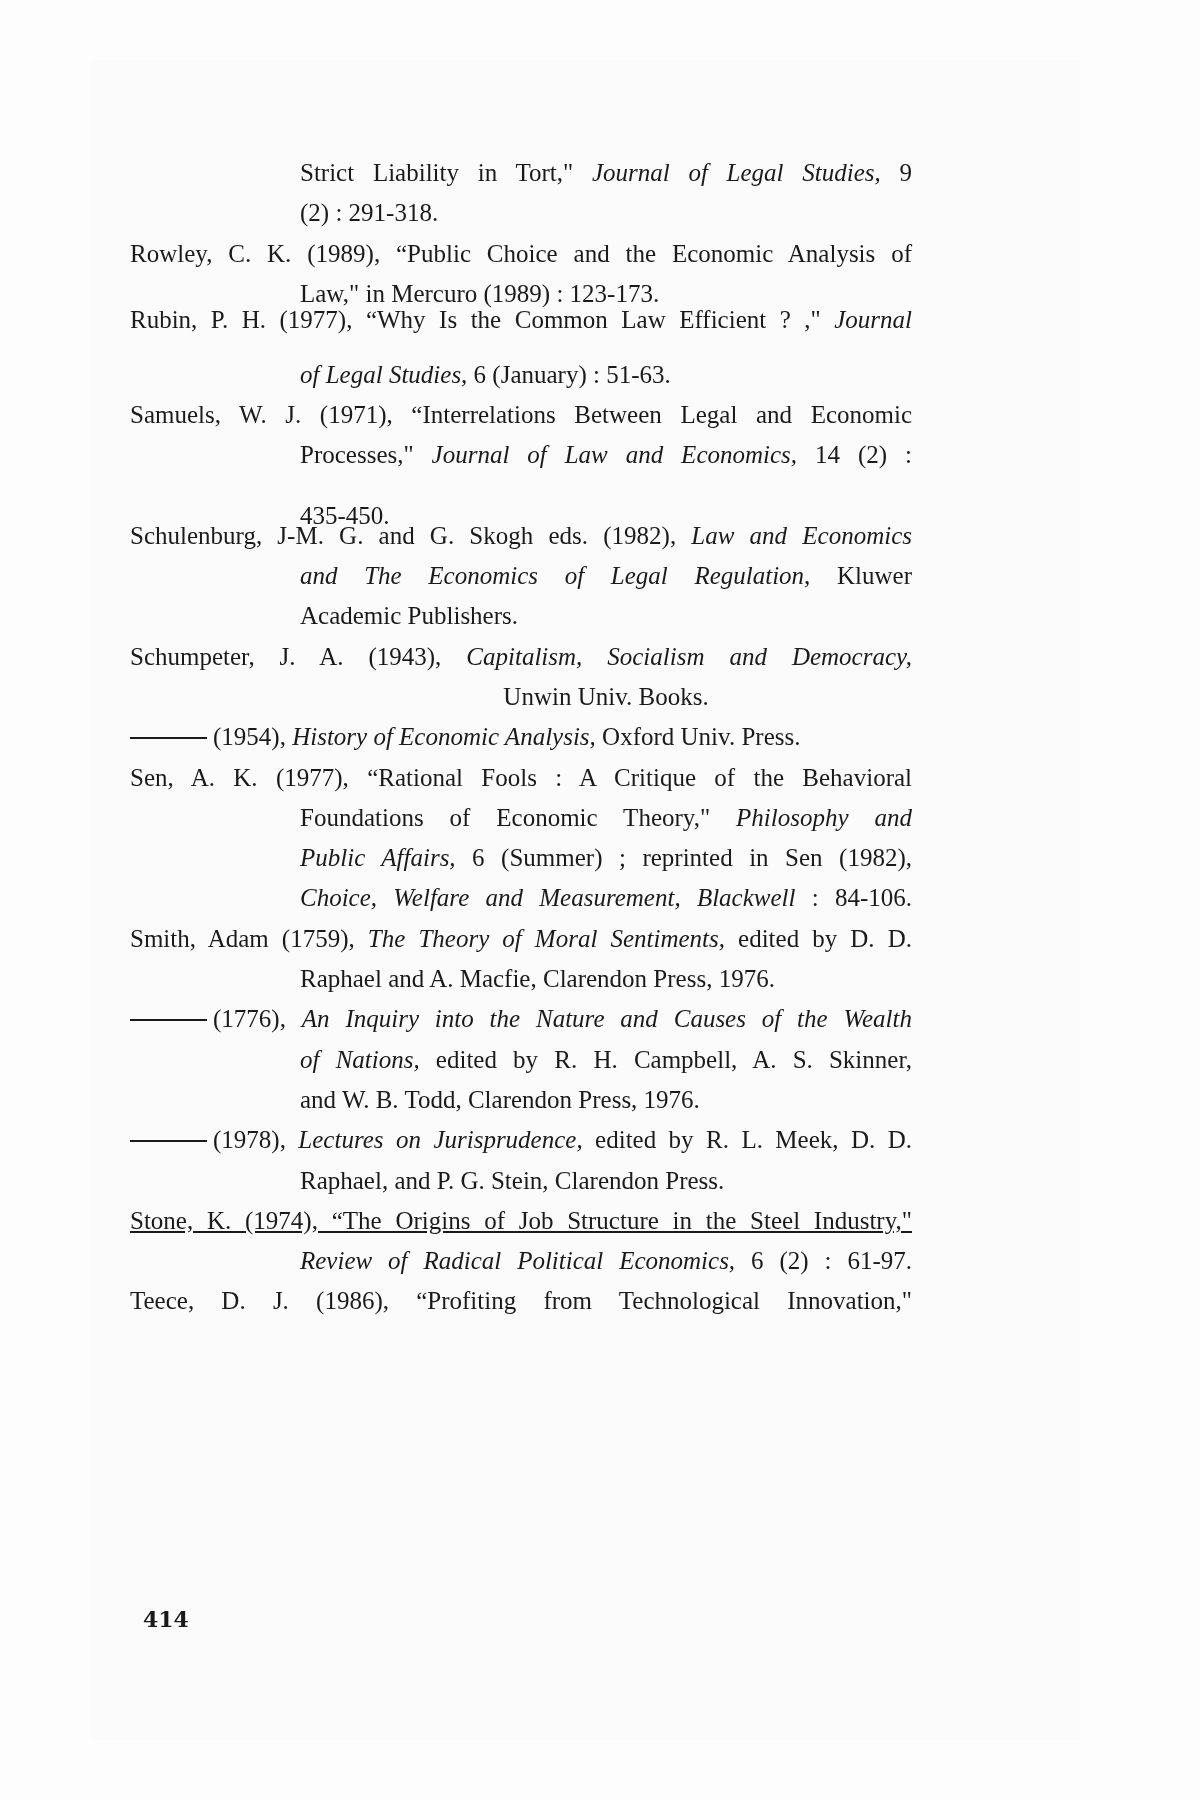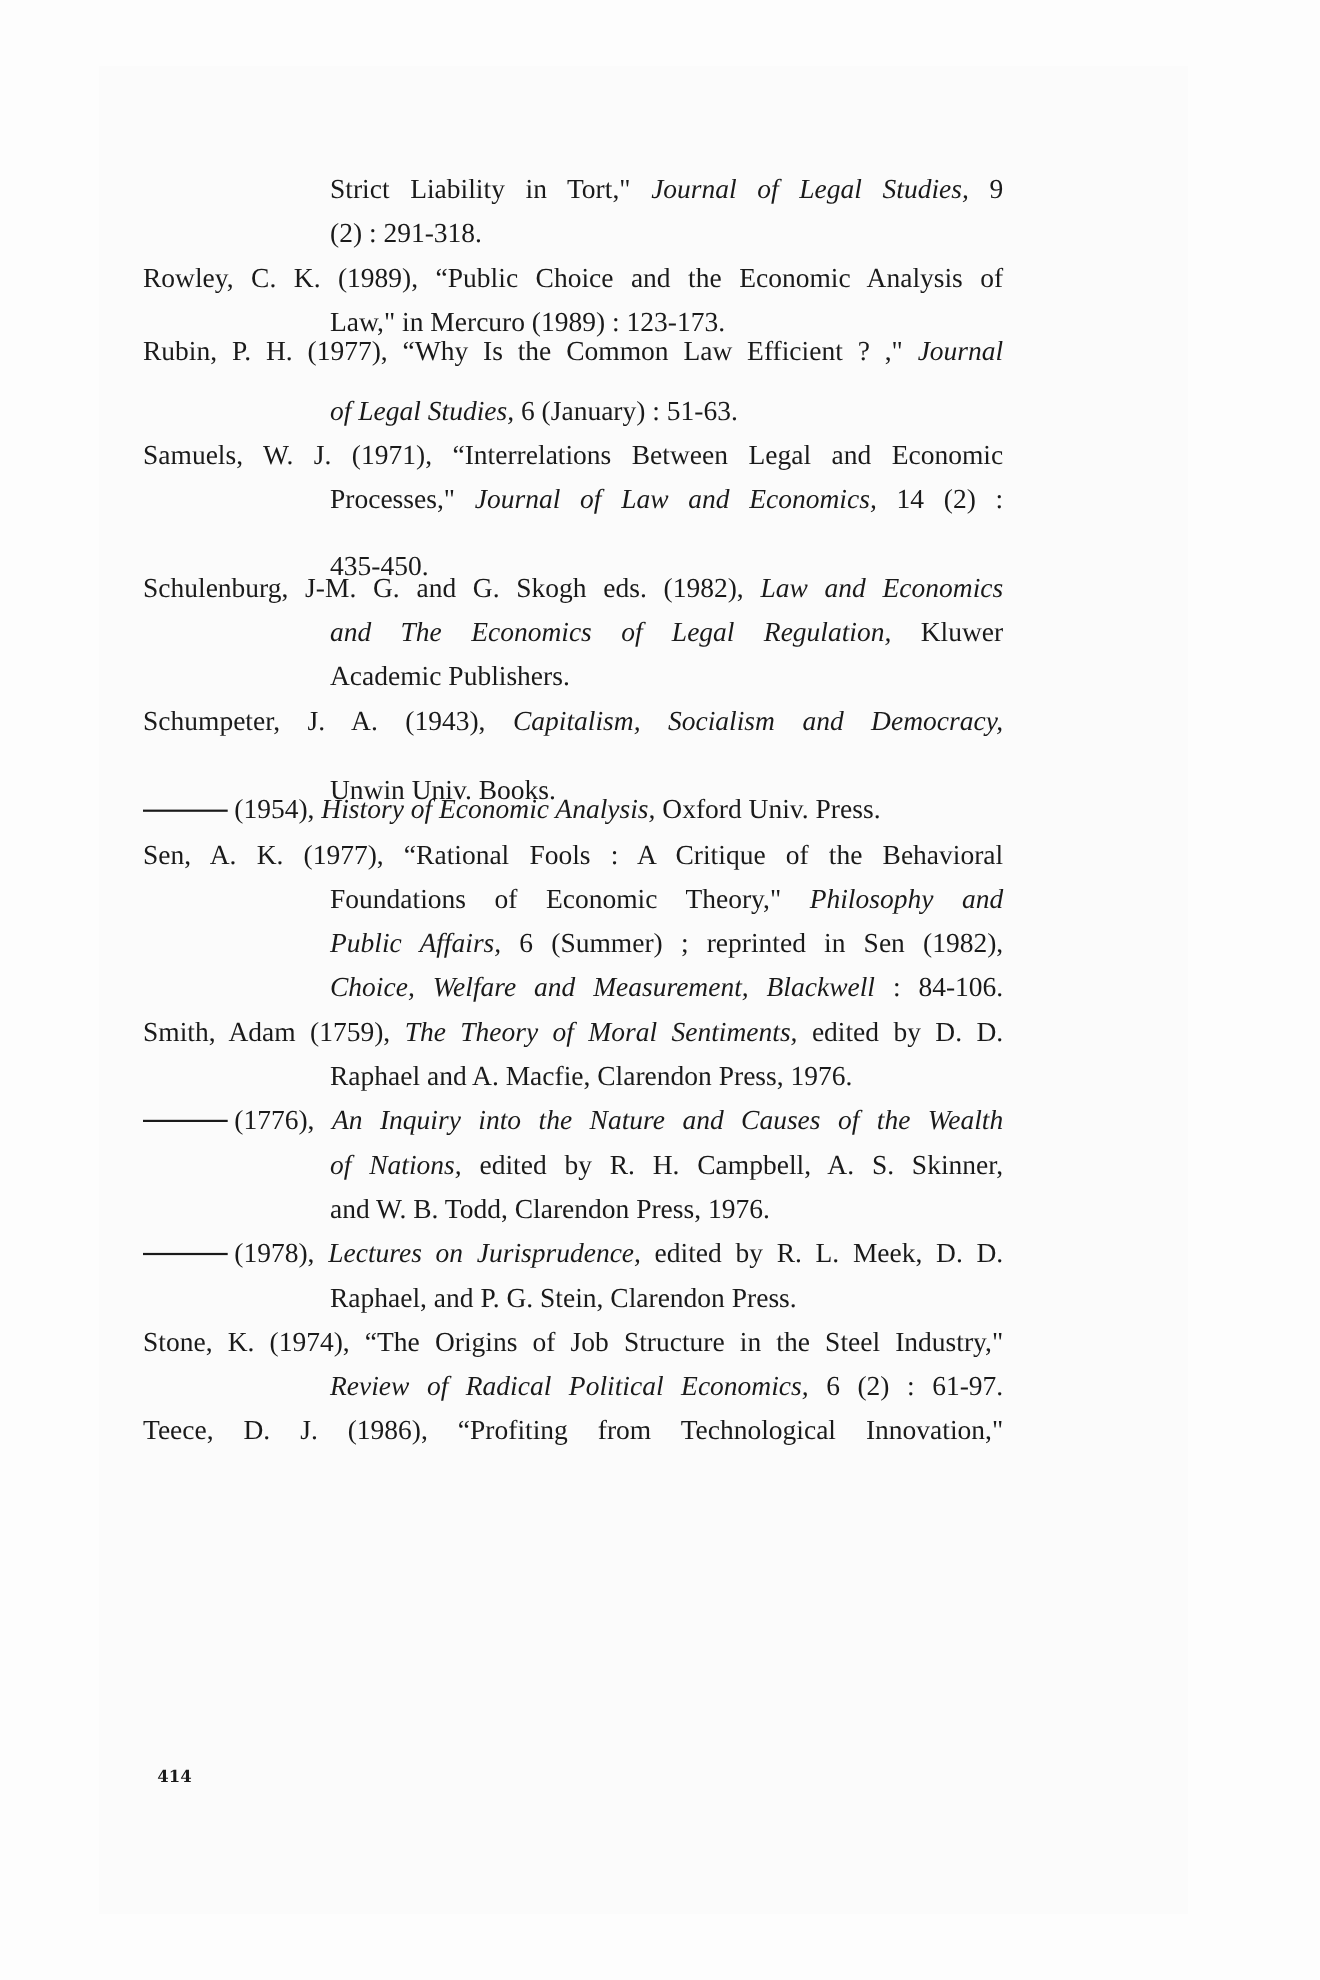--- a/index.html
+++ b/index.html
@@ -28,21 +28,21 @@
   .line.just { text-align: justify; text-align-last: justify; }
   .line.left { text-align: left; }
   .it { font-style: italic; text-align: center; }
   .dash {
     display: inline-block; width: 77px; height: 0;
     border-top: 2px solid #1a1a1a;
     vertical-align: middle; margin-right: 6px; position: relative; top: -1px;
   }
   .page-number {
     position: absolute; left: 143px; top: 1606px;
-    font-size: 15px; font-weight: bold;
+    font-size: 22px; font-weight: bold;
     font-family: "DejaVu Serif", serif;
   }
 </style>
 </head>
 <body>
 
 <div class="page-bg"></div>
 <div class="refs" id="refs">
     <div class="line indent just" style="top: 158px;"><span>Strict Liability in Tort," </span><span class="it">Journal of Legal Studies,</span><span> 9</span></div>
     <div class="line indent left" style="top: 198px;"><span>(2) : 291-318.</span></div>
@@ -50,30 +50,30 @@
     <div class="line indent left" style="top: 279px;"><span>Law," in Mercuro (1989) : 123-173.</span></div>
     <div class="line full just" style="top: 305px;"><span>Rubin, P. H. (1977), “Why Is the Common Law Efficient ? ," </span><span class="it">Journal</span></div>
     <div class="line indent left" style="top: 360px;"><span class="it">of Legal Studies,</span><span> 6 (January) : 51-63.</span></div>
     <div class="line full just" style="top: 400px;"><span>Samuels, W. J. (1971), “Interrelations Between Legal and Economic</span></div>
     <div class="line indent just" style="top: 440px;"><span>Processes," </span><span class="it">Journal of Law and Economics,</span><span> 14 (2) :</span></div>
     <div class="line indent left" style="top: 501px;"><span>435-450.</span></div>
     <div class="line full just" style="top: 521px;"><span>Schulenburg, J-M. G. and G. Skogh eds. (1982), </span><span class="it">Law and Economics</span></div>
     <div class="line indent just" style="top: 561px;"><span class="it">and The Economics of Legal Regulation,</span><span> Kluwer</span></div>
     <div class="line indent left" style="top: 601px;"><span>Academic Publishers.</span></div>
     <div class="line full just" style="top: 642px;"><span>Schumpeter, J. A. (1943), </span><span class="it">Capitalism, Socialism and Democracy,</span></div>
-    <div class="line indent left" style="top: 704px;"><span>Unwin Univ. Books.</span></div>
+    <div class="line indent left" style="top: 682px; text-align: center;"><span>Unwin Univ. Books.</span></div>
     <div class="line full left" style="top: 722px;"><span class="dash"></span><span>(1954), </span><span class="it">History of Economic Analysis,</span><span> Oxford Univ. Press.</span></div>
     <div class="line full just" style="top: 763px;"><span>Sen, A. K. (1977), “Rational Fools : A Critique of the Behavioral</span></div>
     <div class="line indent just" style="top: 803px;"><span>Foundations of Economic Theory," </span><span class="it">Philosophy and</span></div>
     <div class="line indent just" style="top: 843px;"><span class="it">Public Affairs,</span><span> 6 (Summer) ; reprinted in Sen (1982),</span></div>
     <div class="line indent just" style="top: 883px;"><span class="it">Choice, Welfare and Measurement, Blackwell</span><span> : 84-106.</span></div>
     <div class="line full just" style="top: 924px;"><span>Smith, Adam (1759), </span><span class="it">The Theory of Moral Sentiments,</span><span> edited by D. D.</span></div>
     <div class="line indent left" style="top: 964px;"><span>Raphael and A. Macfie, Clarendon Press, 1976.</span></div>
     <div class="line full just" style="top: 1004px;"><span class="dash"></span><span>(1776), </span><span class="it">An Inquiry into the Nature and Causes of the Wealth</span></div>
     <div class="line indent just" style="top: 1045px;"><span class="it">of Nations,</span><span> edited by R. H. Campbell, A. S. Skinner,</span></div>
     <div class="line indent left" style="top: 1085px;"><span>and W. B. Todd, Clarendon Press, 1976.</span></div>
     <div class="line full just" style="top: 1125px;"><span class="dash"></span><span>(1978), </span><span class="it">Lectures on Jurisprudence,</span><span> edited by R. L. Meek, D. D.</span></div>
     <div class="line indent left" style="top: 1166px;"><span>Raphael, and P. G. Stein, Clarendon Press.</span></div>
-    <div class="line full just" style="top: 1206px;"><span>Stone, K. (1974), “The Origins of Job Structure in the Steel Industry,"</span></div>
+    <div class="line full just" style="top: 1206px; text-decoration: underline;"><span>Stone, K. (1974), “The Origins of Job Structure in the Steel Industry,"</span></div>
     <div class="line indent just" style="top: 1246px;"><span class="it">Review of Radical Political Economics,</span><span> 6 (2) : 61-97.</span></div>
     <div class="line full just" style="top: 1286px;"><span>Teece, D. J. (1986), “Profiting from Technological Innovation,"</span></div>
   </div>
 <div class="page-number">414</div>
 
 </body></html>

